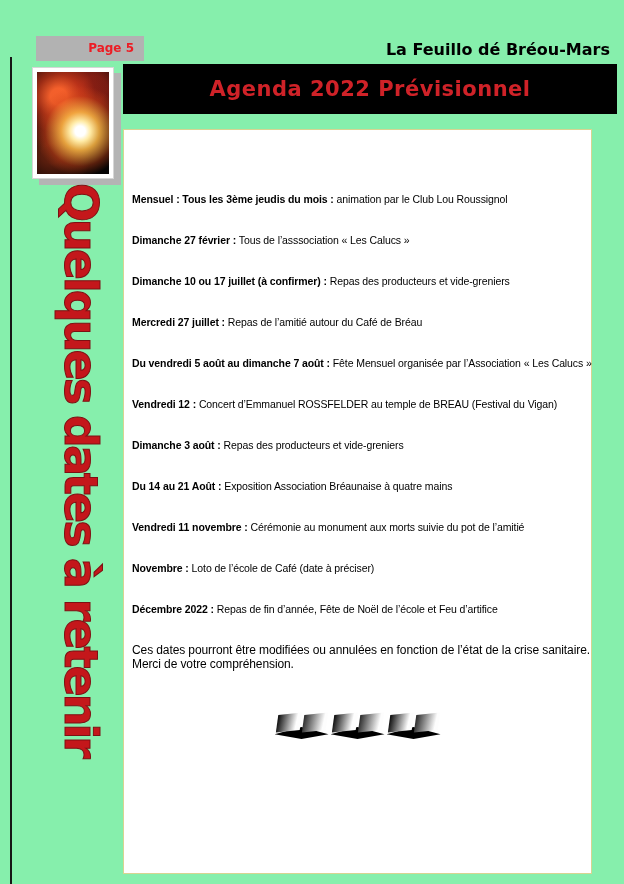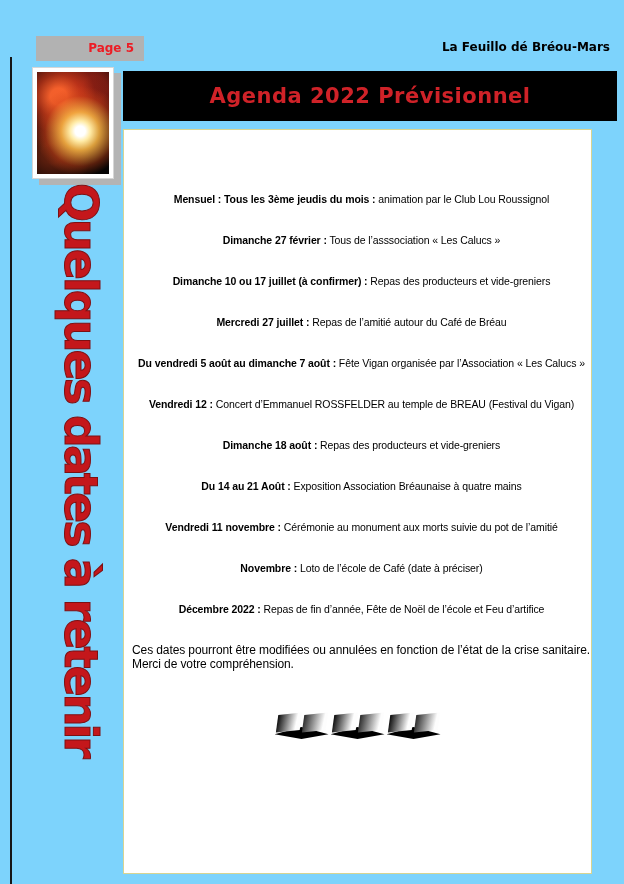--- a/index.html
+++ b/index.html
@@ -1,19 +1,19 @@
 <!DOCTYPE html>
 <html><head>
 <meta charset="utf-8">
 <style>
   html,body{margin:0;padding:0;background:#ffffff;}
   .page{
     position:relative;
     width:624px;height:884px;
-    background:#7dd3fc;
+    background:#86efac;
     font-family:"Liberation Sans", sans-serif;
     overflow:hidden;
   }
   
   .left-rule{
     position:absolute;left:10px;top:57px;width:2px;height:827px;
     background:#161616;
   }
   
   .header-bar{
@@ -21,41 +21,41 @@
     background:#b2b2b2;
   }
   .page-label{
     display:block;height:25px;line-height:25px;
     text-align:right;padding-right:10px;
     font-size:12px;font-weight:bold;color:#ed1c24;
     font-family:"DejaVu Sans", sans-serif;
   }
   .newsletter-title{
     position:absolute;right:14px;top:40px;
-    font-size:12px;font-weight:bold;color:#000;
+    font-size:16px;font-weight:bold;color:#000;
     font-family:"DejaVu Sans", sans-serif;
   }
   
   .photo-frame{
     position:absolute;left:32px;top:67px;width:80px;height:110px;
     background:#ffffff;border:1px solid #d6d6d6;
     box-shadow:7px 6px 0 #b4b4b4;
   }
   .photo{
     position:absolute;left:4px;top:4px;right:4px;bottom:4px;
     background:
       radial-gradient(circle at 60% 58%, #ffffff 0 7%, #ffeba6 14%, rgba(255,185,70,0.85) 26%, rgba(210,70,25,0.40) 48%, rgba(0,0,0,0) 62%),
       radial-gradient(circle at 30% 24%, rgba(255,100,45,0.95) 0 9%, rgba(235,65,30,0.65) 24%, rgba(160,35,20,0.40) 40%, rgba(0,0,0,0) 58%),
       radial-gradient(circle at 80% 16%, rgba(205,45,30,0.55) 0 12%, rgba(0,0,0,0) 42%),
       radial-gradient(circle at 20% 80%, rgba(190,60,25,0.45) 0 10%, rgba(0,0,0,0) 40%),
       #060404;
   }
   
   .banner{
-    position:absolute;left:123px;top:71px;width:494px;height:50px;
+    position:absolute;left:123px;top:64px;width:494px;height:50px;
     background:#000000;
   }
   .banner-title{
     display:block;height:50px;line-height:50px;text-align:center;
     font-size:21px;font-weight:bold;color:#cf2228;
     font-family:"DejaVu Sans", sans-serif;letter-spacing:0.5px;
   }
   
   .vertical-text{
     position:absolute;left:30px;top:183px;height:700px;width:78px;
@@ -68,21 +68,20 @@
     letter-spacing:-3px;
     white-space:nowrap;
   }
   
   .content-box{
     position:absolute;left:123px;top:129px;width:467px;height:743px;
     border:1px solid #d8d491;background:#ffffff;
   }
   .agenda-list{
     padding:62px 0 0 8px;
-    text-align:center;
   }
   .agenda-item{
     font-size:10.5px;line-height:14px;color:#000;
     letter-spacing:-0.1px;
     margin-bottom:27px;white-space:nowrap;
   }
   .item-label{font-weight:bold;}
   .footer-note{
     padding-left:8px;width:478px;
     font-size:12px;line-height:14px;color:#000;letter-spacing:-0.1px;
@@ -139,29 +138,29 @@
 
   <div class="agenda-item">
     <span class="item-label">Dimanche 10 ou 17 juillet (à confirmer) :</span><span class="item-text"> Repas des producteurs et vide-greniers</span>
   </div>
 
   <div class="agenda-item">
     <span class="item-label">Mercredi 27 juillet :</span><span class="item-text"> Repas de l’amitié autour du Café de Bréau</span>
   </div>
 
   <div class="agenda-item">
-    <span class="item-label">Du vendredi 5 août au dimanche 7 août :</span><span class="item-text"> Fête Vigan organisée par l’Association « Les Calucs »</span>
+    <span class="item-label">Du vendredi 5 août au dimanche 7 août :</span><span class="item-text"> Fête Mensuel organisée par l’Association « Les Calucs »</span>
   </div>
 
   <div class="agenda-item">
     <span class="item-label">Vendredi 12 :</span><span class="item-text"> Concert d’Emmanuel ROSSFELDER au temple de BREAU (Festival du Vigan)</span>
   </div>
 
   <div class="agenda-item">
-    <span class="item-label">Dimanche 18 août :</span><span class="item-text"> Repas des producteurs et vide-greniers</span>
+    <span class="item-label">Dimanche 3 août :</span><span class="item-text"> Repas des producteurs et vide-greniers</span>
   </div>
 
   <div class="agenda-item">
     <span class="item-label">Du 14 au 21 Août :</span><span class="item-text"> Exposition Association Bréaunaise à quatre mains</span>
   </div>
 
   <div class="agenda-item">
     <span class="item-label">Vendredi 11 novembre :</span><span class="item-text"> Cérémonie au monument aux morts suivie du pot de l’amitié</span>
   </div>
 

